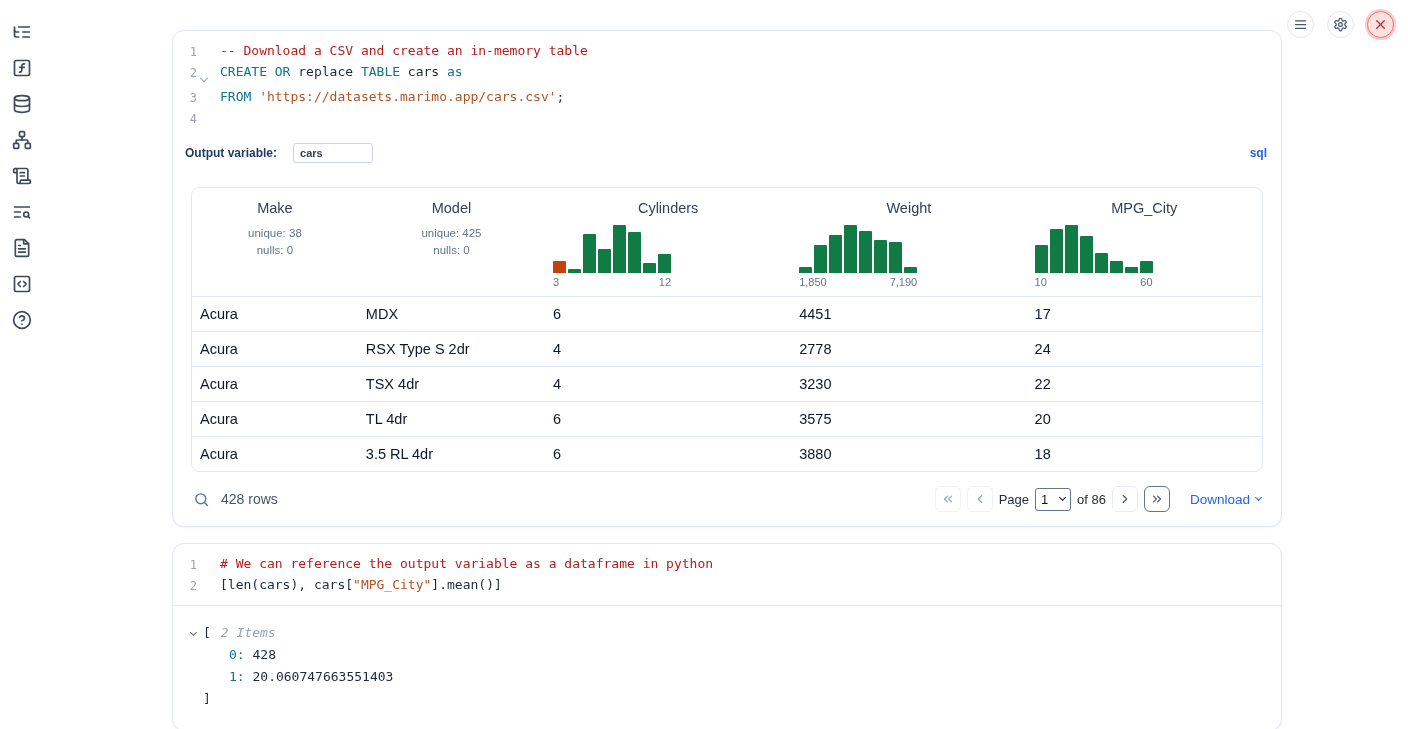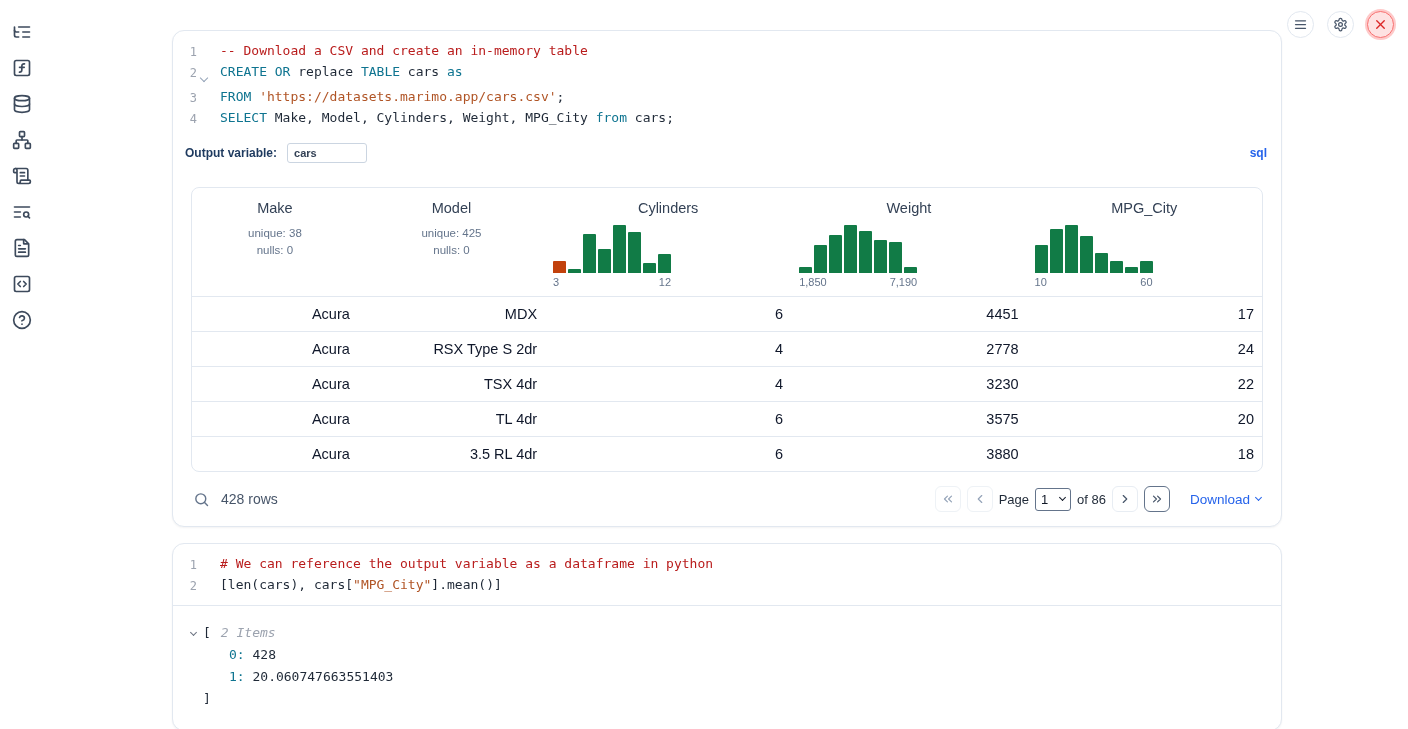--- a/index.html
+++ b/index.html
@@ -48,39 +48,39 @@
   .tok-c { color: #b91c1c; }
   .tok-k { color: #0e7490; }
   .tok-s { color: #b05425; }
   .tok-p { color: #1f2937; }
 
   .chev { display: inline-block; width: 6px; height: 6px;
     border-right: 1.5px solid currentColor; border-bottom: 1.5px solid currentColor;
     transform: rotate(45deg); }
 
   
-  .outvar-bar { display: flex; align-items: center; gap: 10px; padding: 5px 14px 8px 12px; }
+  .outvar-bar { display: flex; align-items: center; gap: 16px; padding: 5px 14px 8px 12px; }
   .outvar-label { font-size: 12px; font-weight: 700; color: #1e3a5f; }
   .outvar-input { width: 80px; height: 20px; border: 1px solid #cbd5e1; border-radius: 3px;
     font-size: 11px; font-weight: 700; color: #334155; padding: 0 6px;
     font-family: "Liberation Sans", sans-serif; }
   .lang-badge { margin-left: auto; color: #2563eb; font-size: 12px; font-weight: 700; cursor: pointer; }
 
   
   .output-section { padding: 16px 18px 12px; }
   .table-wrap { border: 1px solid #e2e8f0; border-radius: 8px; overflow: hidden; }
   table.data { width: 100%; border-collapse: collapse; table-layout: fixed; }
   thead th { text-align: center; vertical-align: top; padding: 12px 8px 8px 8px;
     font-weight: 400; font-size: 14.5px; color: #334155; }
   .col-stats { margin-top: 9px; font-size: 11.5px; color: #64748b; line-height: 1.45; font-weight: 400; }
   .hist { margin-top: 7px; width: 118px; }
   .hist-bars { display: flex; align-items: flex-end; gap: 2px; height: 50px; }
   .hist-bar { flex: 1 1 0; border-radius: 1px 1px 0 0; }
   .hist-labels { display: flex; justify-content: space-between; font-size: 11px; color: #64748b; margin-top: 3px; }
-  tbody td { padding: 9px 8px; border-top: 1px solid #e2e8f0; font-size: 14.5px; color: #0f172a; text-align: right; }
+  tbody td { padding: 9px 8px; border-top: 1px solid #e2e8f0; font-size: 14.5px; color: #0f172a; }
 
   
   .table-footer { display: flex; align-items: center; margin-top: 10px; padding: 4px 2px 2px; }
   .search-icon { width: 17px; height: 17px; color: #64748b; cursor: pointer; }
   .search-icon svg { width: 17px; height: 17px; display: block; }
   .row-count { font-size: 14px; color: #475569; margin-left: 11px; }
   .pager { margin-left: auto; display: flex; align-items: center; gap: 6px; padding-left: 14px; }
   .pg-btn { width: 26px; height: 26px; border: 1px solid #e8edf3; border-radius: 6px; background: #fff;
     color: #475569; display: flex; align-items: center; justify-content: center; cursor: pointer; }
   .pg-btn svg { width: 14px; height: 14px; }
@@ -222,21 +222,20 @@
           <span class="code-text"><span class="tok-k">CREATE</span><span class="tok-p"> </span><span class="tok-k">OR</span><span class="tok-p"> replace </span><span class="tok-k">TABLE</span><span class="tok-p"> cars </span><span class="tok-k">as</span></span>
         </div>
         <div class="code-line">
           <span class="gutter">3</span>
           <span class="fold"></span>
           <span class="code-text"><span class="tok-k">FROM</span><span class="tok-p"> </span><span class="tok-s">'https://datasets.marimo.app/cars.csv'</span><span class="tok-p">;</span></span>
         </div>
         <div class="code-line">
           <span class="gutter">4</span>
           <span class="fold"></span>
-          <span class="code-text"><span class="tok-k">SELECT</span><span class="tok-p"> Make, Model, Cylinders, Weight, MPG_City </span><span class="tok-k">from</span><span class="tok-p"> cars;</span></span>
         </div>
       </div>
     <div class="outvar-bar">
       <span class="outvar-label">Output variable:</span>
       <input class="outvar-input" type="text" value="cars" style="">
       <span class="lang-badge">sql</span>
     </div>
 
     <div class="output-section">
       <div class="table-wrap">

